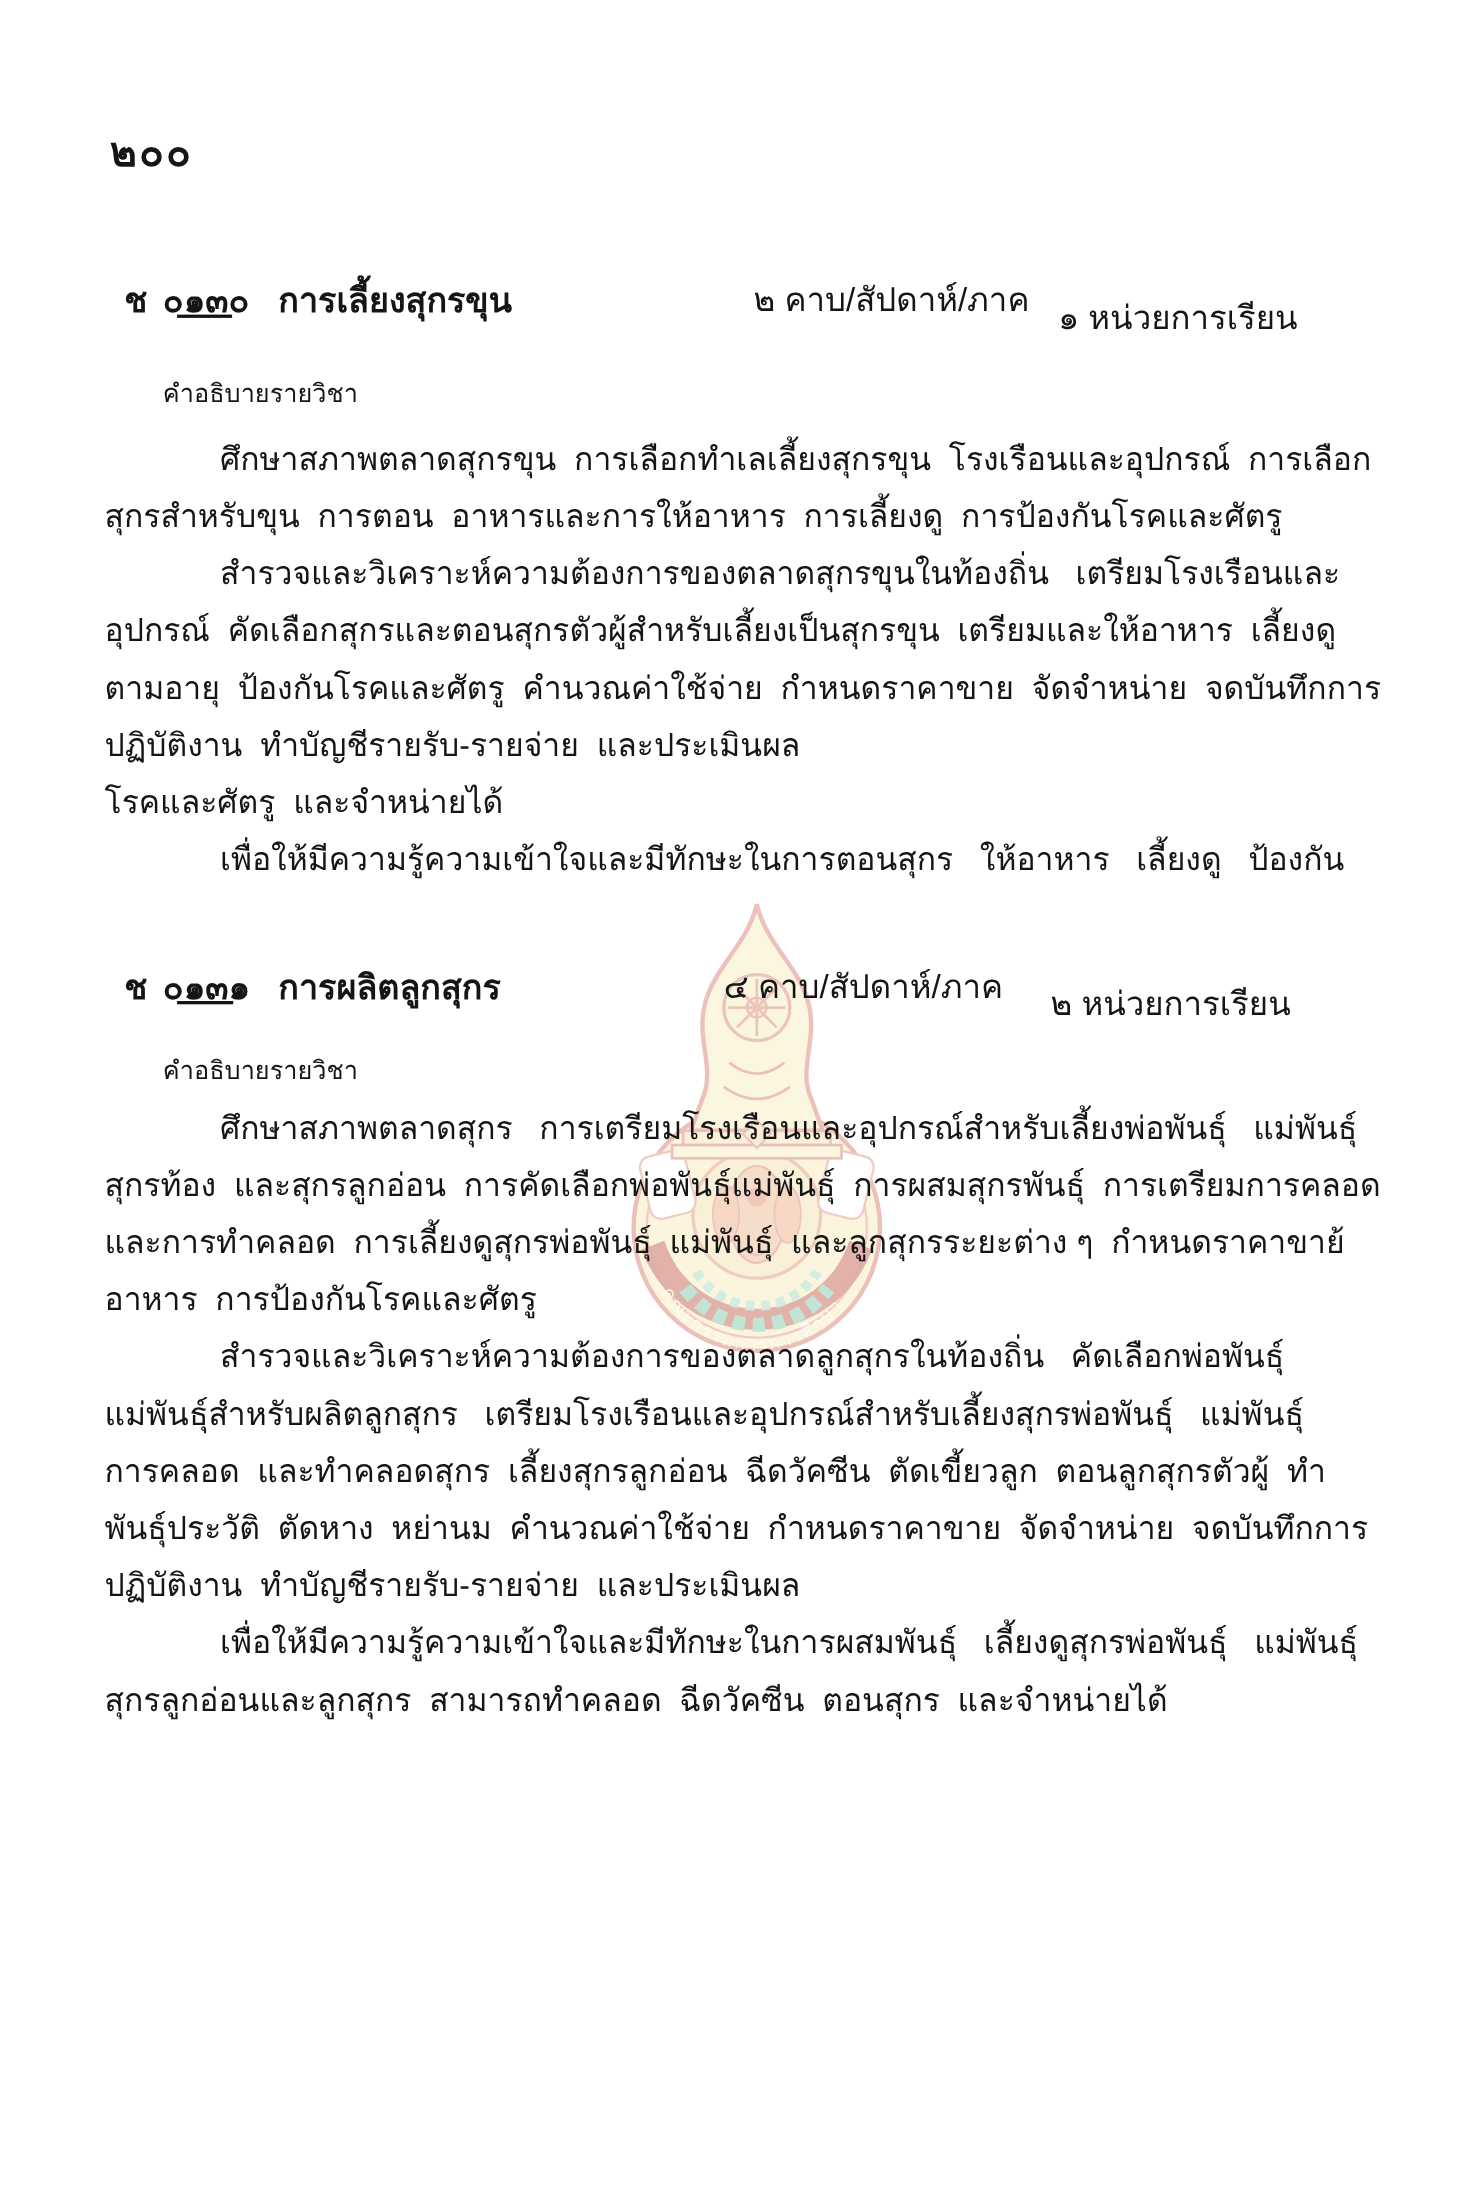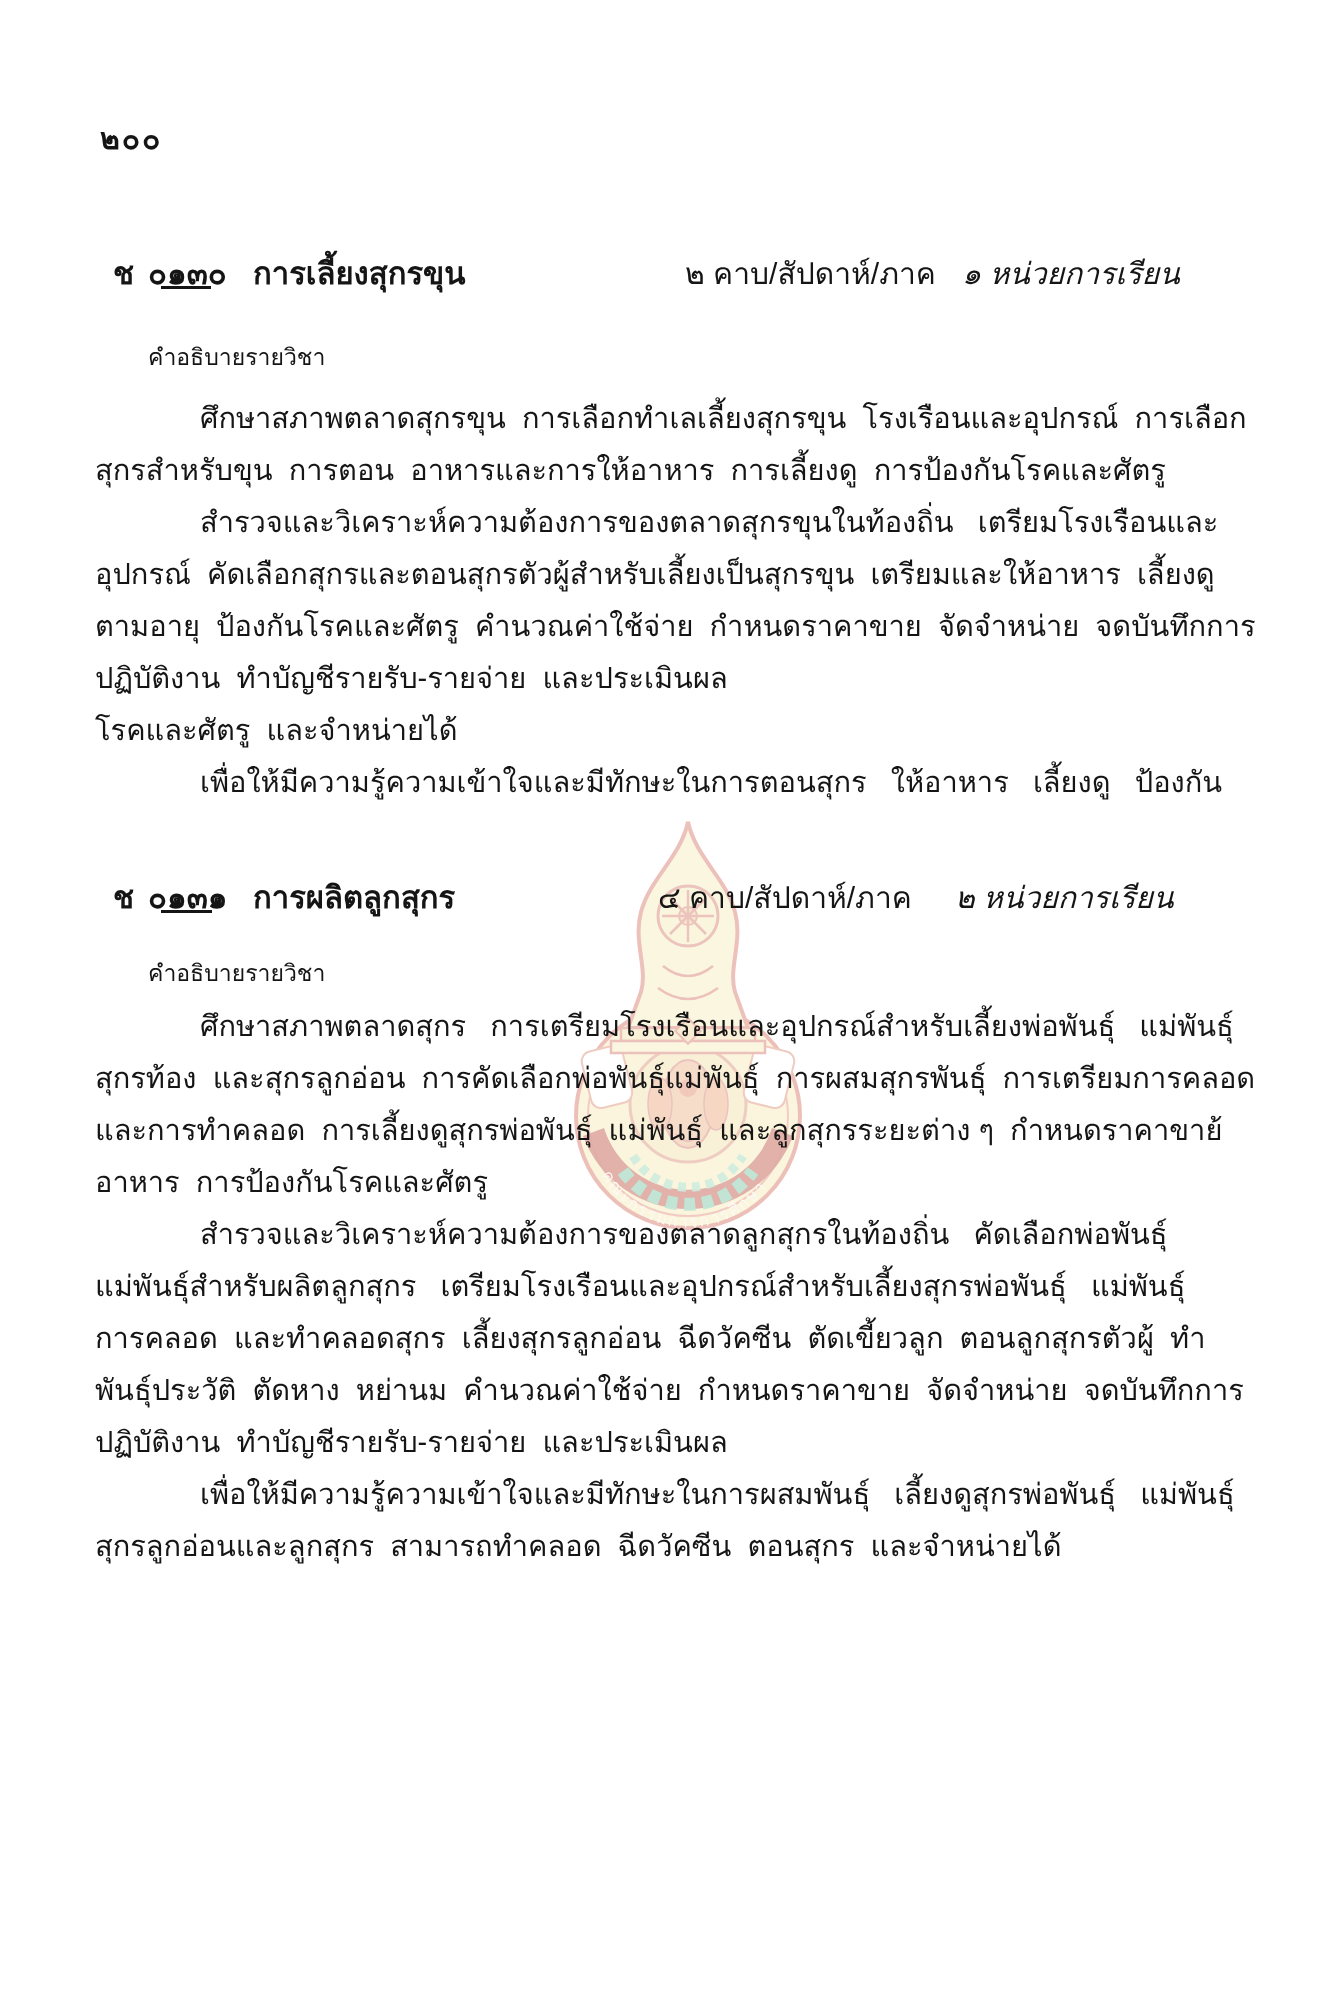--- a/index.html
+++ b/index.html
@@ -12,21 +12,21 @@
     overflow:hidden;
   }
   .content{
     position:relative;
     z-index:1;
     padding:0 85px 0 95px;
   }
   .page-number{
     margin-top:118px;
     margin-left:5px;
-    font-size:30px;
+    font-size:37px;
     font-weight:bold;
     height:42px;
     line-height:42px;
     letter-spacing:2px;
   }
   .course-header{
     position:relative;
     height:52px;
     font-size:31px;
     line-height:52px;
@@ -47,21 +47,21 @@
     position:absolute;
     left:16%;right:20%;bottom:2px;
     height:3px;background:#151515;
   }
   .course-title{
     position:absolute;left:158px;top:0;
     font-weight:bold;
     white-space:pre;
   }
   .periods{position:absolute;top:0;font-size:30px;font-weight:normal;white-space:pre;}
-  .units{position:absolute;top:0;font-size:30px;font-weight:normal;white-space:pre;font-style:italic;}
+  .units{position:absolute;top:16px;font-size:30px;font-weight:normal;white-space:pre;}
   .h1 .periods{left:590px;}
   .h1 .units{left:867px;}
   .h2 .periods{left:545px;margin-left:18px;}
   .h2 .units{left:860px;}
   .desc-heading{
     font-weight:normal;
     font-size:23px;
     height:42px;line-height:42px;
     margin-left:53px;
   }

